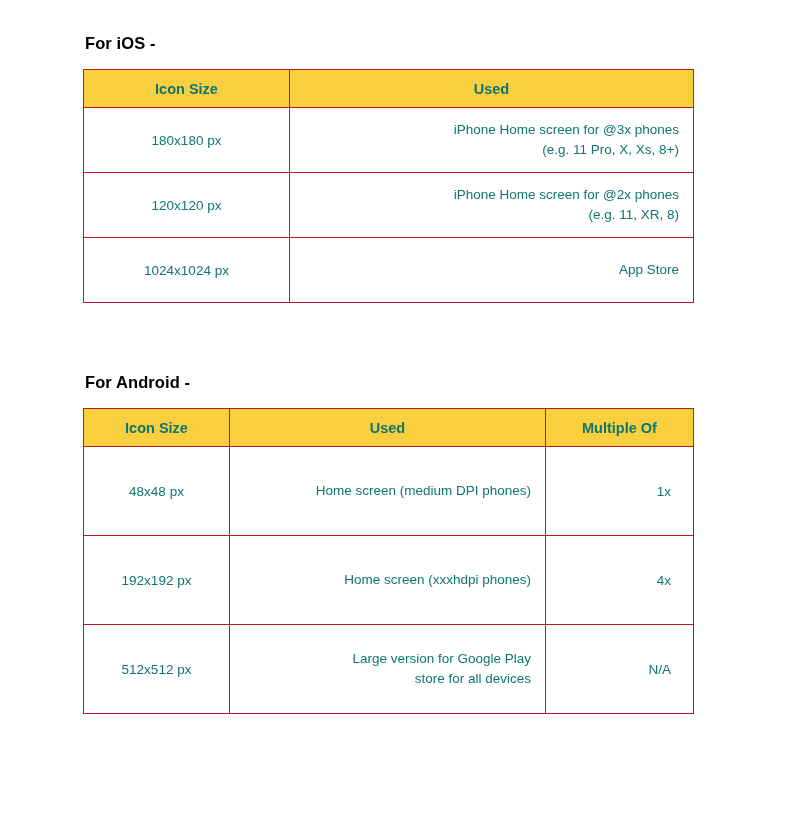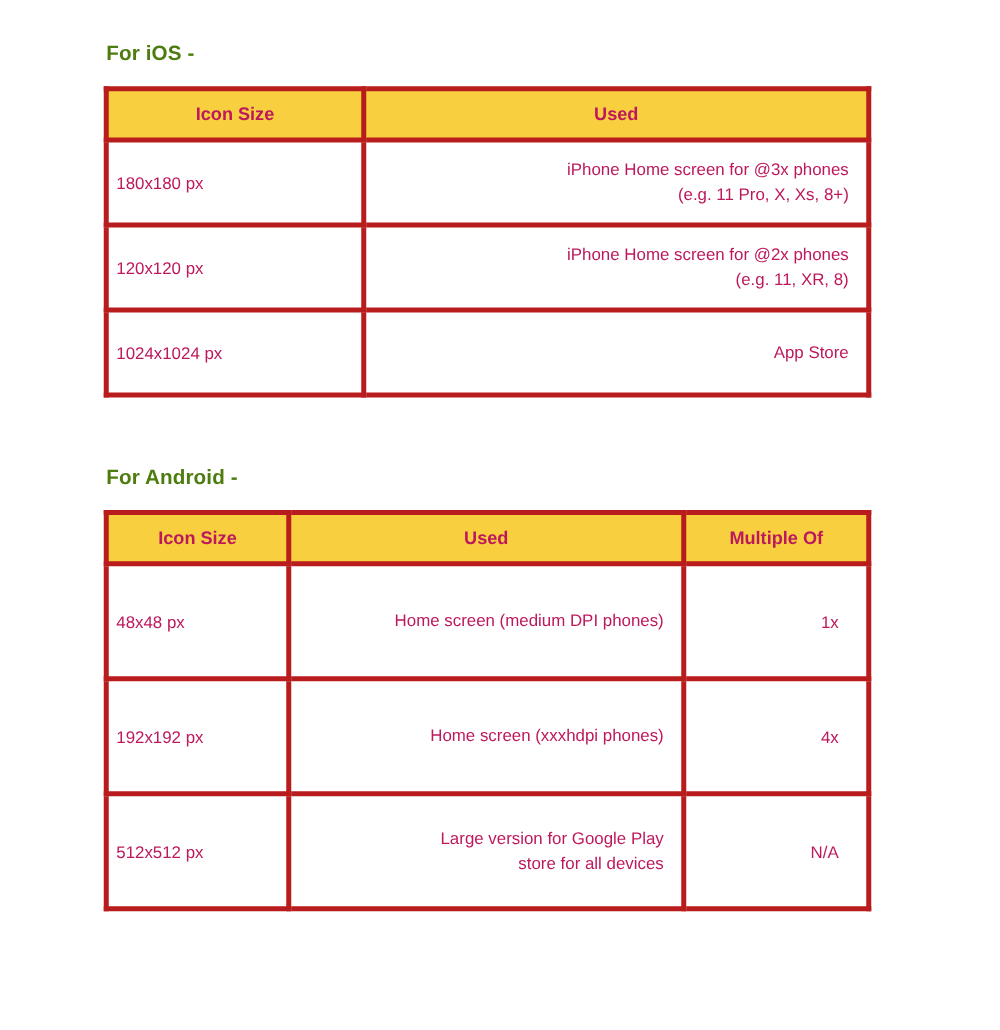--- a/index.html
+++ b/index.html
@@ -24,48 +24,48 @@
   .section {
     position: absolute;
     left: 83px;
   }
   .section-ios { top: 34px; width: 610px; }
   .section-android { top: 345px; width: 610px; margin-top: 28px; }
 
   .section-heading {
     font-size: 16.5px;
     font-weight: bold;
-    color: #4d7c0f;
+    color: #000000;
     letter-spacing: 0.1px;
     margin: 0 0 16px 2px;
   }
 
   table.icon-table {
     border-collapse: collapse;
     table-layout: fixed;
     width: 610px;
     background: #ffffff;
   }
   table.icon-table th,
   table.icon-table td {
-    border: 4px solid #b91c1c;
+    border: 1px solid #b91c1c;
     font-size: 13.5px;
-    color: #be185d;
+    color: #0f766e;
     vertical-align: middle;
   }
   table.icon-table th {
     background: #f7cf3f;
     font-weight: bold;
     font-size: 14.5px;
     text-align: center;
     height: 37px;
     padding: 0 6px;
   }
   table.icon-table td.size-cell {
-    text-align: left;
+    text-align: center;
     padding: 22px 6px;
   }
   table.icon-table td.used-cell {
     text-align: right;
     padding: 10px 14px;
     line-height: 1.45;
   }
   table.icon-table td.mult-cell {
     text-align: right;
     padding: 26px 22px;

